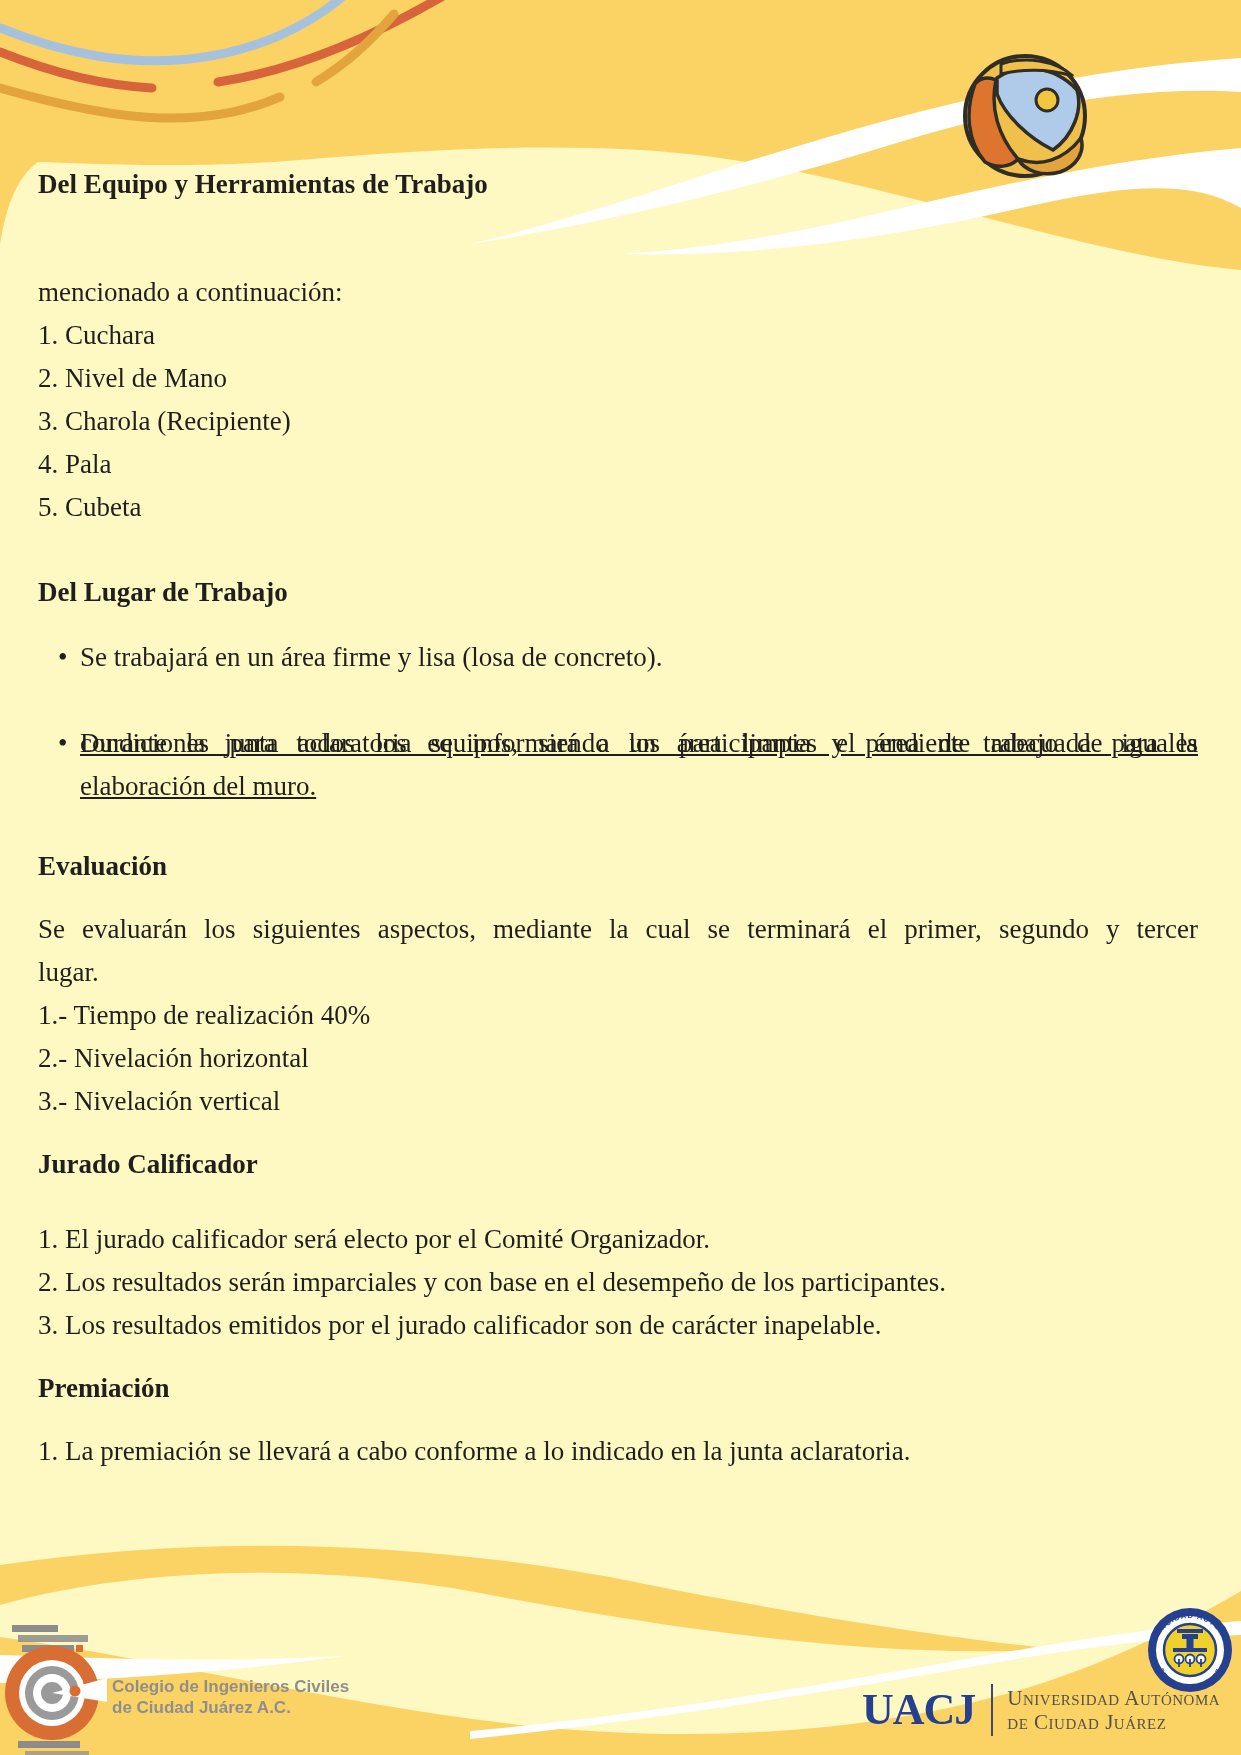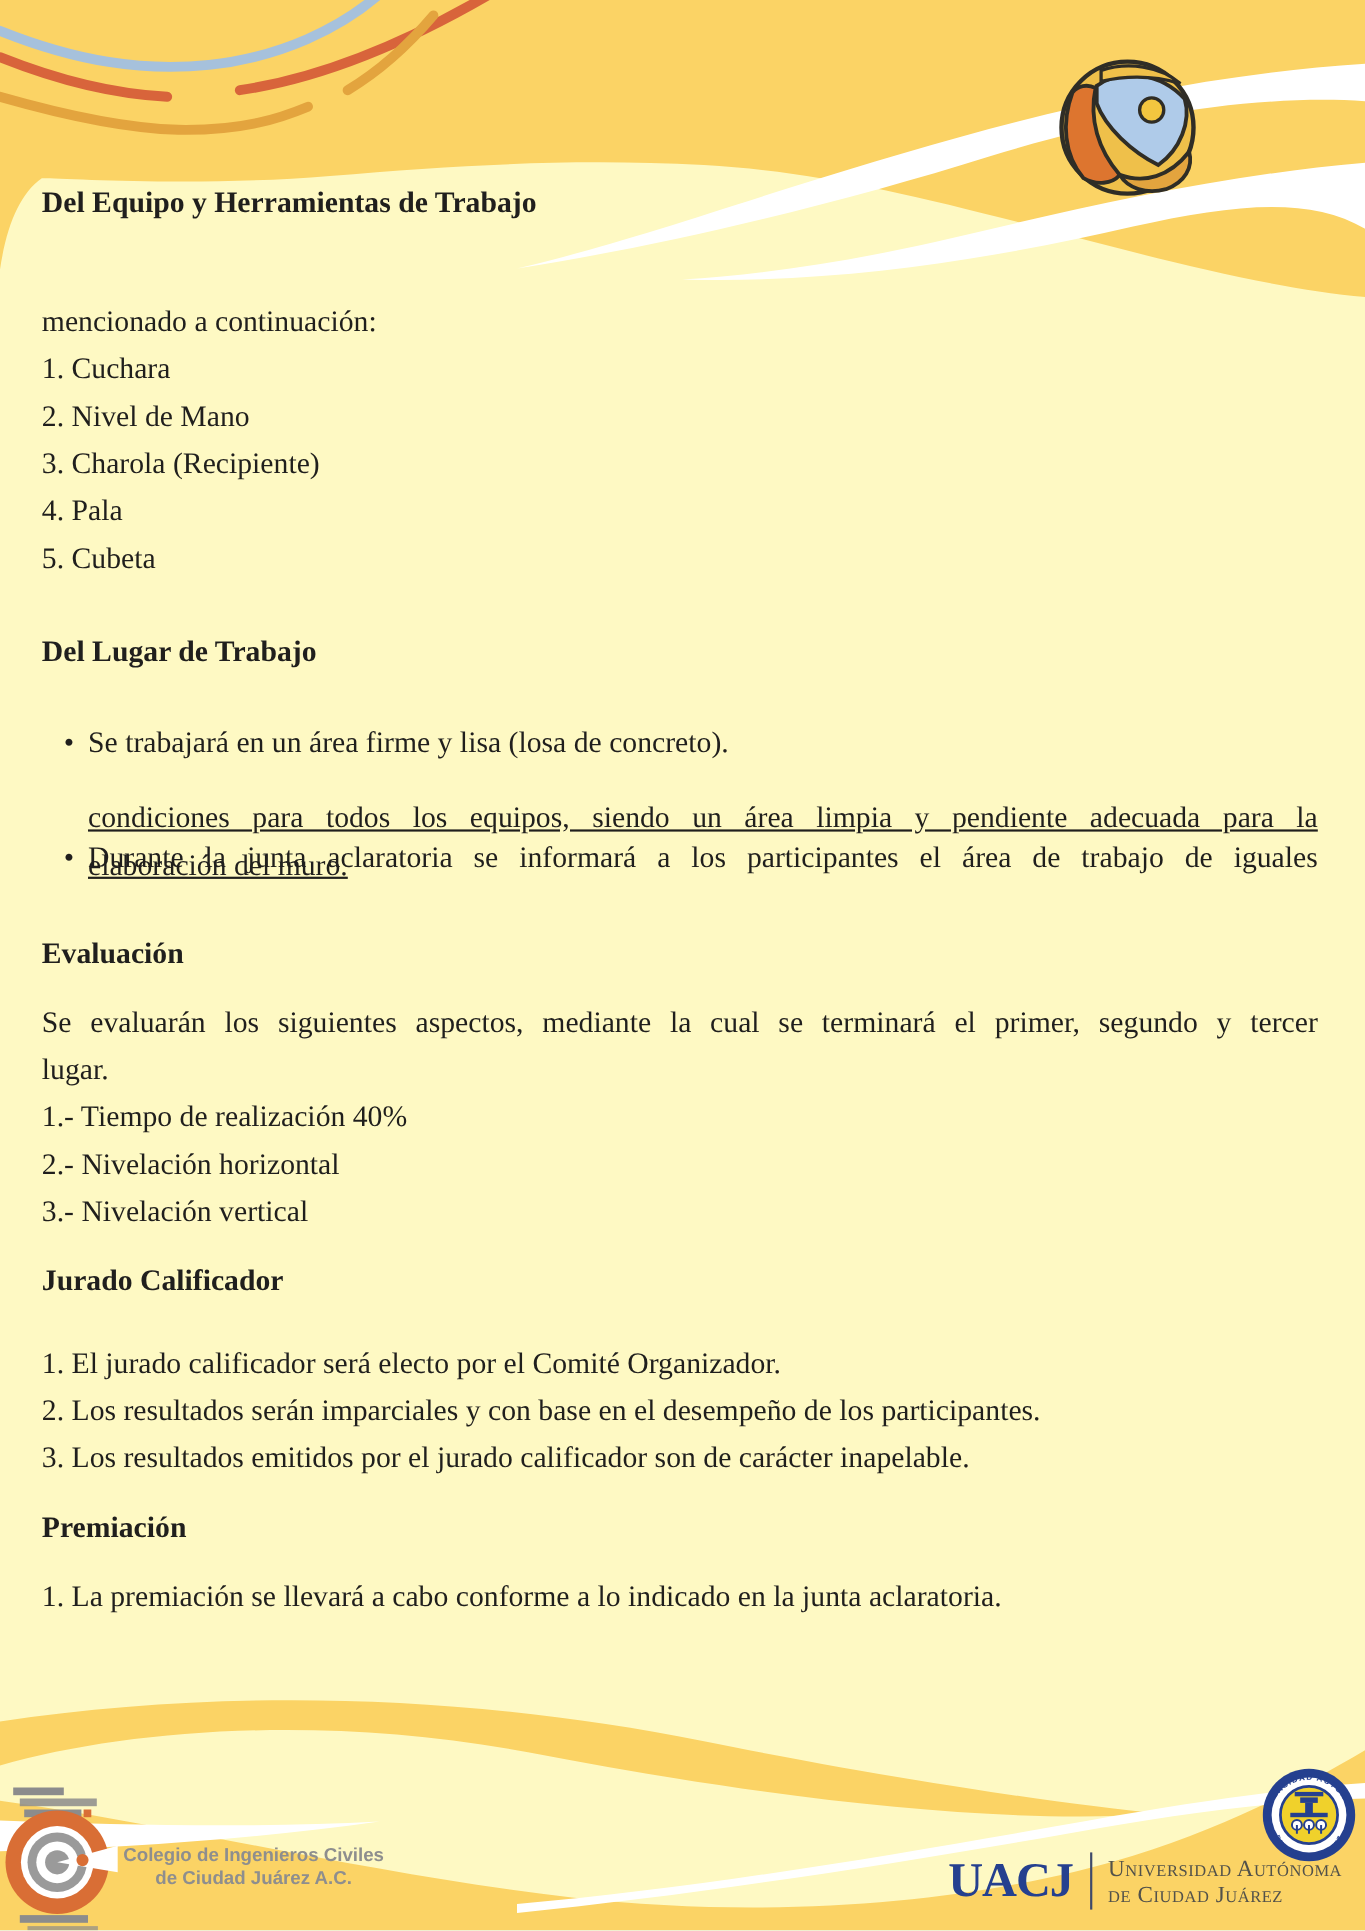--- a/index.html
+++ b/index.html
@@ -5,25 +5,25 @@
   html,body{margin:0;padding:0;background:#e8e8e8;}
   .page{position:relative;width:1241px;height:1755px;background:#fef9c3;overflow:hidden;
         font-family:"Liberation Serif", serif;color:#201f1d;margin:0 auto;}
   .deco{position:absolute;left:0;pointer-events:none;}
   .deco.top{top:0;}
   .deco.bottom{bottom:0;}
   .line{position:absolute;left:38px;width:1160px;font-size:27px;line-height:43px;
         box-sizing:border-box;white-space:nowrap;}
   .heading{font-weight:bold;}
   .just{white-space:normal;text-align:justify;text-align-last:justify;}
-  .bul{padding-left:42px;position:relative;margin-top:18px;}
+  .bul{padding-left:42px;position:relative;}
   .bul::before{content:"\2022";position:absolute;left:20px;top:0;}
   .bulcont{padding-left:42px;text-decoration:underline;}
   .cicj-name{position:absolute;left:112px;top:1676px;font-family:"Liberation Sans",sans-serif;
-             font-weight:bold;font-size:17px;line-height:21px;color:#8e8e8e;text-align:center;}
+             font-weight:bold;font-size:17px;line-height:21px;color:#8e8e8e;}
   .uacj-lockup{position:absolute;left:862px;top:1684px;display:flex;align-items:center;}
   .uacj-wordmark{font-family:"Liberation Serif",serif;font-weight:bold;font-size:44px;
                  color:#25408f;letter-spacing:-1px;line-height:48px;}
   .uacj-divider{width:2px;height:52px;background:#3f4a6b;margin:0 14px 0 16px;}
   .uacj-name{font-family:"Liberation Serif",serif;font-variant:small-caps;font-size:21px;
              line-height:24px;color:#53524a;letter-spacing:0.5px;}
 </style>
 </head>
 <body>
 

